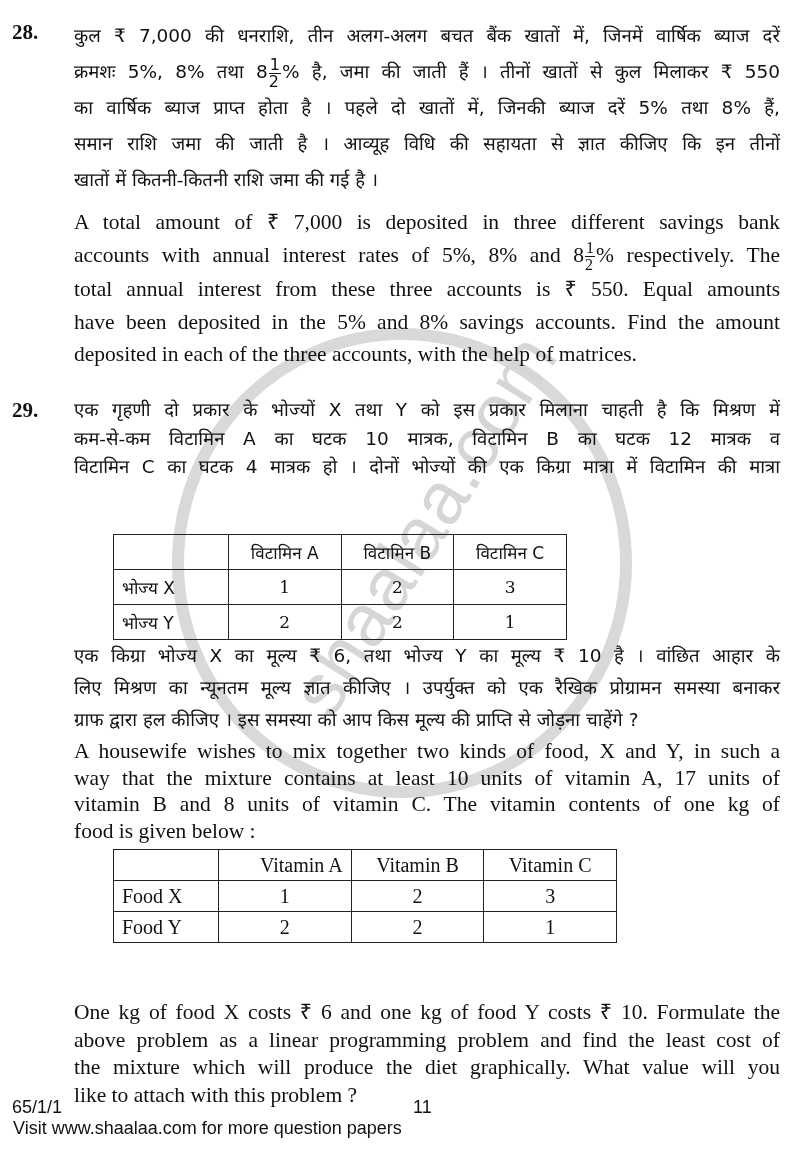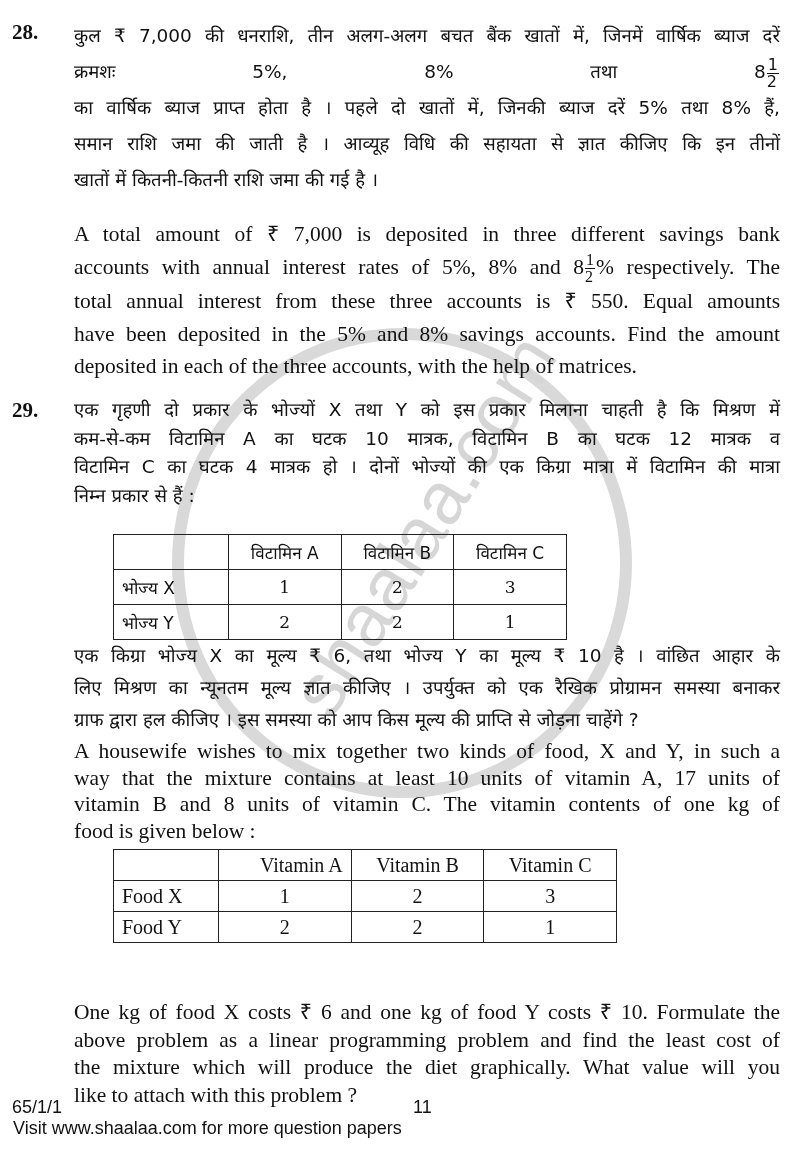--- a/index.html
+++ b/index.html
@@ -40,43 +40,42 @@
 </head>
 <body>
 
 <div class="watermark-circle"></div>
 <div class="watermark-text">shaalaa.com</div>
 
 <div class="qnum" style="top:20px;">28.</div>
 <div class="para hindi" style="top:18px; line-height:36px;">
   <span class="line">कुल ₹ 7,000 की धनराशि, तीन अलग-अलग बचत बैंक खातों में, जिनमें वार्षिक ब्याज दरें</span>
   <span class="line">
-    <span>क्रमशः 5%, 8% तथा 8</span><span class="frac"><span class="num">1</span><span class="den">2</span></span>
+    <span>क्रमशः 5%, 8% तथा 8</span><span class="frac"><span class="num">1</span><span class="den">2</span></span><span>% है, जमा की जाती हैं । तीनों खातों से कुल मिलाकर ₹ 550</span>
   </span>
   <span class="line">का वार्षिक ब्याज प्राप्त होता है । पहले दो खातों में, जिनकी ब्याज दरें 5% तथा 8% हैं,</span>
   <span class="line">समान राशि जमा की जाती है । आव्यूह विधि की सहायता से ज्ञात कीजिए कि इन तीनों</span>
   <span class="line last">खातों में कितनी-कितनी राशि जमा की गई है ।</span>
 </div>
 
-<div class="para eng" style="top:206px; line-height:32.5px;margin-top:12px;">
+<div class="para eng" style="top:206px; line-height:32.5px;">
   <span class="line">A total amount of ₹ 7,000 is deposited in three different savings bank</span>
   <span class="line">
     <span>accounts with annual interest rates of 5%, 8% and 8</span><span class="frac"><span class="num">1</span><span class="den">2</span></span><span>% respectively. The</span>
   </span>
   <span class="line">total annual interest from these three accounts is ₹ 550. Equal amounts</span>
   <span class="line">have been deposited in the 5% and 8% savings accounts. Find the amount</span>
   <span class="line last">deposited in each of the three accounts, with the help of matrices.</span>
 </div>
 
 <div class="qnum" style="top:398px;">29.</div>
 <div class="para hindi" style="top:396px; line-height:28.5px;">
   <span class="line">एक गृहणी दो प्रकार के भोज्यों X तथा Y को इस प्रकार मिलाना चाहती है कि मिश्रण में</span>
   <span class="line">कम-से-कम विटामिन A का घटक 10 मात्रक, विटामिन B का घटक 12 मात्रक व</span>
   <span class="line">विटामिन C का घटक 4 मात्रक हो । दोनों भोज्यों की एक किग्रा मात्रा में विटामिन की मात्रा</span>
-  <span class="line last">निम्न प्रकार से हैं :</span>
 </div>
 
 <table class="vt hindi" style="left:113px; top:534px; width:454px; font-size:17px;">
   <tbody>
       <tr>
     <td style="width:98px;"></td>
     <td>विटामिन A</td>
     <td>विटामिन B</td>
     <td>विटामिन C</td>
   </tr>

